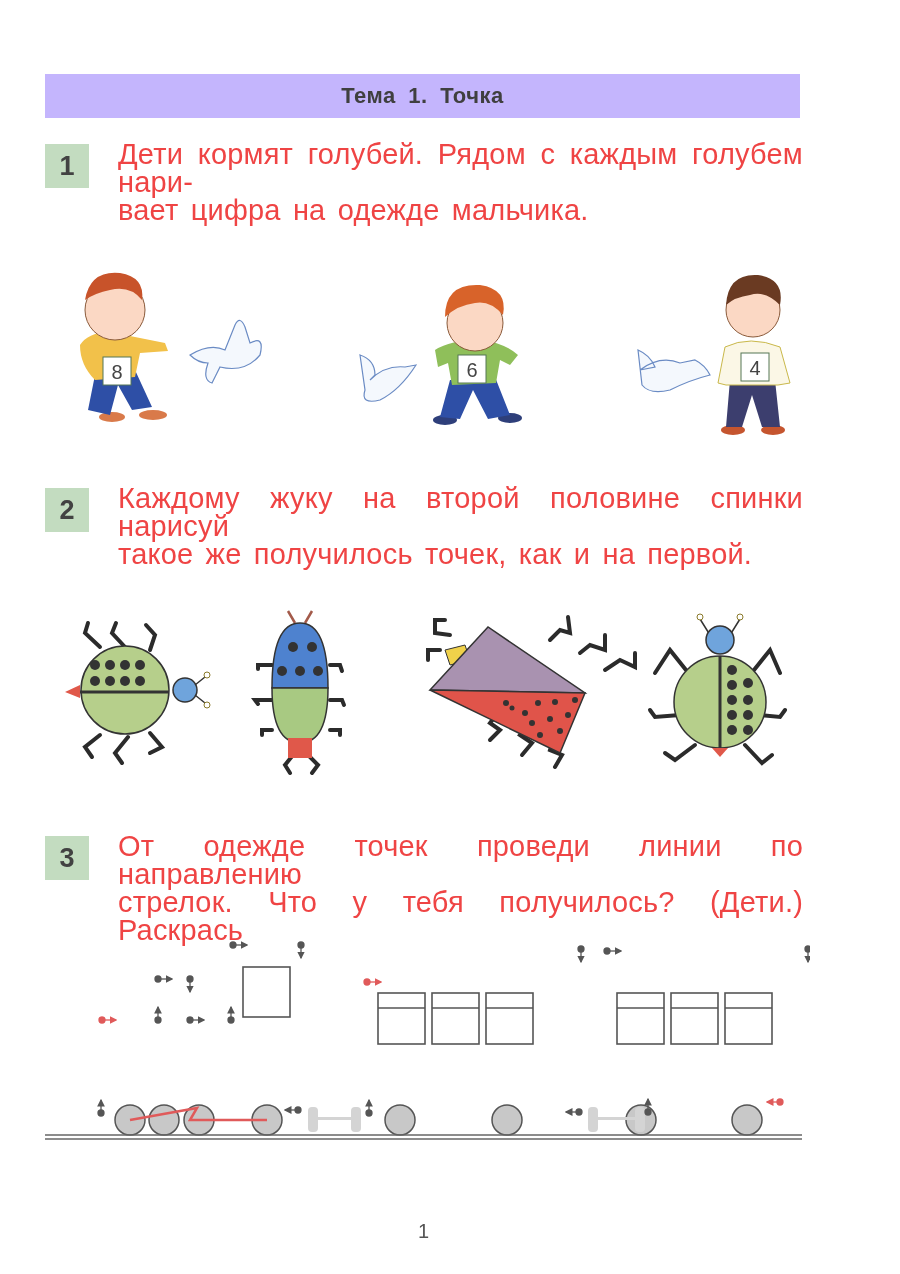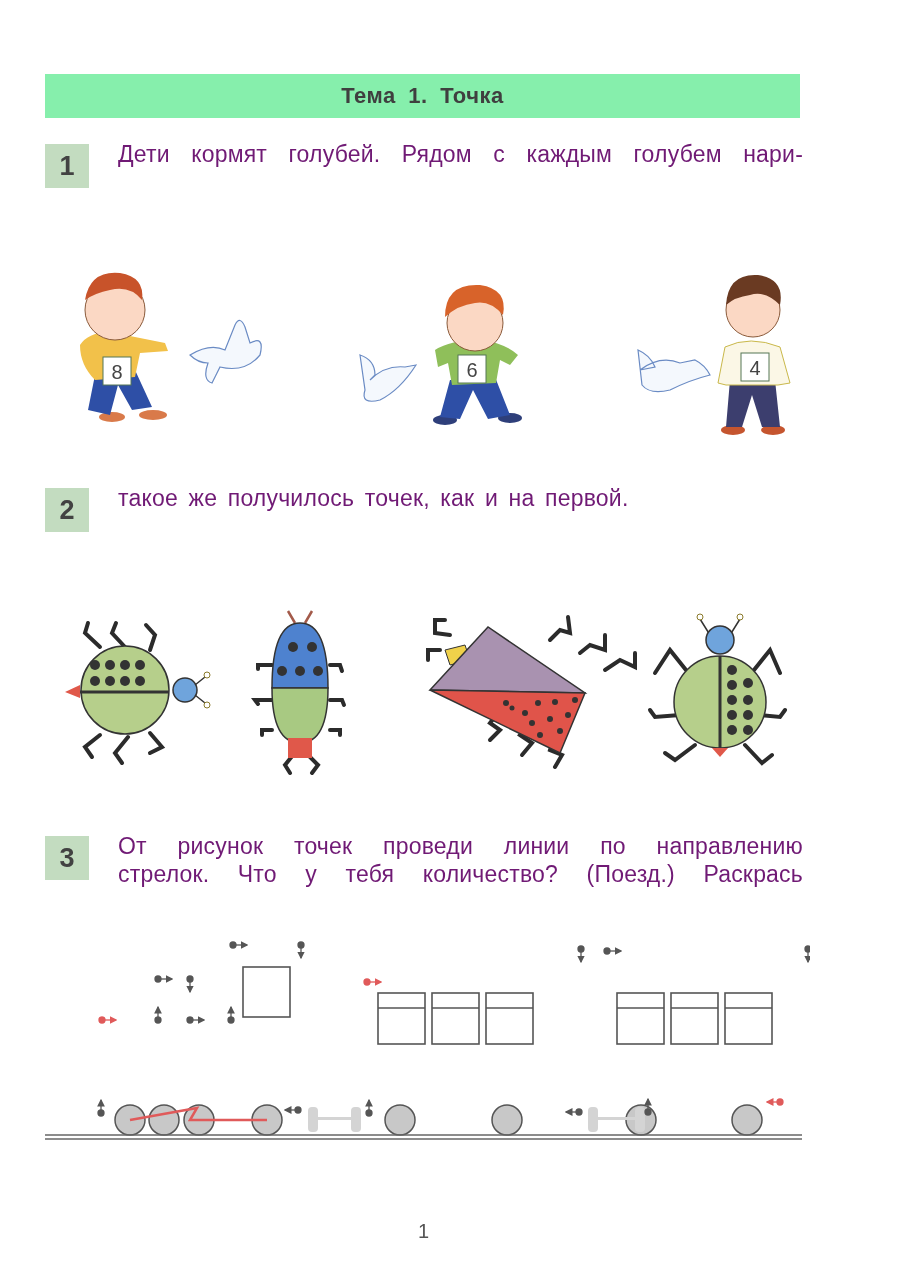--- a/index.html
+++ b/index.html
@@ -1,37 +1,38 @@
 <!DOCTYPE html>
 <html><head>
 <meta charset="utf-8">
 <style>
   html,body{margin:0;padding:0;background:#ffffff;}
   body{width:900px;height:1274px;position:relative;overflow:hidden;font-family:"Liberation Sans",sans-serif;color:#4a4a4a;}
-  .header{position:absolute;left:45px;top:74px;width:755px;height:44px;background:#86efac;display:flex;align-items:center;justify-content:center;}
+  .header{position:absolute;left:45px;top:74px;width:755px;height:44px;background:#c4b5fd;display:flex;align-items:center;justify-content:center;}
   .header span{font-family:"Liberation Sans",sans-serif;font-weight:bold;font-size:22px;color:#3f3f3f;letter-spacing:0.5px;word-spacing:6px;}
   .task{position:absolute;left:45px;width:760px;}
   .badge{position:absolute;left:0;top:4px;width:44px;height:44px;background:#c3dcc0;display:flex;align-items:center;justify-content:center;font-weight:bold;font-size:27px;color:#424242;}
-  .tasktext{position:absolute;left:73px;top:0;width:685px;font-size:23px;line-height:28px;color:#701a75;text-align:justify;word-spacing:4px;letter-spacing:0.2px;}
+  .tasktext{position:absolute;left:73px;top:0;width:685px;font-size:29px;line-height:28px;color:#ef4444;text-align:justify;word-spacing:4px;letter-spacing:0.2px;}
   .line{display:block;}
   .line.j{text-align-last:justify;}
   .pic{position:absolute;}
   .pagenum{position:absolute;left:418px;top:1220px;font-size:20px;color:#555;}
 </style>
 </head>
 <body>
 
 <div class="header">
   <span>Тема 1. Точка</span>
 </div>
 
 <div class="task" style="top:140px;height:90px;">
   <div class="badge">1</div>
   <div class="tasktext">
     <span class="line j">Дети кормят голубей. Рядом с каждым голубем нари-</span>
+    <span class="line">вает цифра на одежде мальчика.</span>
   </div>
 </div>
 
 <svg class="pic" style="left:40px;top:255px;" width="770" height="200">
 
   <g>
     <ellipse cx="72" cy="162" rx="13" ry="5" fill="#d97a4a"></ellipse>
     <ellipse cx="113" cy="160" rx="14" ry="5" fill="#d97a4a"></ellipse>
     <path d="M55 120 L48 155 L70 160 L78 130 L92 155 L112 152 L95 115 Z" fill="#2e4fa6"></path>
     <path d="M40 90 Q50 75 75 78 L110 85 L125 88 L128 96 L100 98 L95 122 L55 125 Q40 110 40 90Z" fill="#f2c14a"></path>
@@ -71,20 +72,21 @@
     <circle cx="713" cy="55" r="27" fill="#fbd8c4" stroke="#8a5a3a" stroke-width="1"></circle>
     <path d="M686 50 Q688 18 718 20 Q745 24 740 50 Q725 35 710 40 Q695 42 686 50Z" fill="#6a3a22"></path>
     <rect x="701" y="98" width="28" height="28" fill="#fff" stroke="#557755"></rect>
     <text x="715" y="120" font-size="20" text-anchor="middle" fill="#444" font-family="Liberation Sans, sans-serif">4</text>
   </g>
 </svg>
 
 <div class="task" style="top:484px;height:60px;">
   <div class="badge">2</div>
   <div class="tasktext">
+    <span class="line j">Каждому жуку на второй половине спинки нарисуй</span>
     <span class="line">такое же получилось точек, как и на первой.</span>
   </div>
 </div>
 
 <svg class="pic" style="left:50px;top:605px;" width="760" height="185">
   <g stroke="#2b2b2b" stroke-width="4" fill="none" stroke-linecap="round">
 
     <path d="M50 42 L35 28 L38 18"></path>
       <path d="M75 42 L62 28 L66 18"></path>
       <path d="M100 45 L105 30 L96 20"></path>
@@ -189,22 +191,22 @@
         <circle cx="698" cy="110" r="5"></circle>
         <circle cx="682" cy="125" r="5"></circle>
         <circle cx="698" cy="125" r="5"></circle>
       </g>
   </g>
 </svg>
 
 <div class="task" style="top:832px;height:90px;">
   <div class="badge">3</div>
   <div class="tasktext">
-    <span class="line j">От рисунок точек проведи линии по направлению</span>
-    <span class="line j">стрелок. Что у тебя количество? (Поезд.) Раскрась</span>
+    <span class="line j">От одежде точек проведи линии по направлению</span>
+    <span class="line j">стрелок. Что у тебя получилось? (Дети.) Раскрась</span>
   </div>
 </div>
 
 <svg class="pic" style="left:40px;top:930px;" width="770" height="215">
   <defs>
     <marker id="ah" markerWidth="6" markerHeight="6" refX="5" refY="3" orient="auto">
         <path d="M0 0 L6 3 L0 6Z" fill="#555"></path>
       </marker>
     <marker id="ahr" markerWidth="6" markerHeight="6" refX="5" refY="3" orient="auto">
         <path d="M0 0 L6 3 L0 6Z" fill="#e05a5a"></path>

